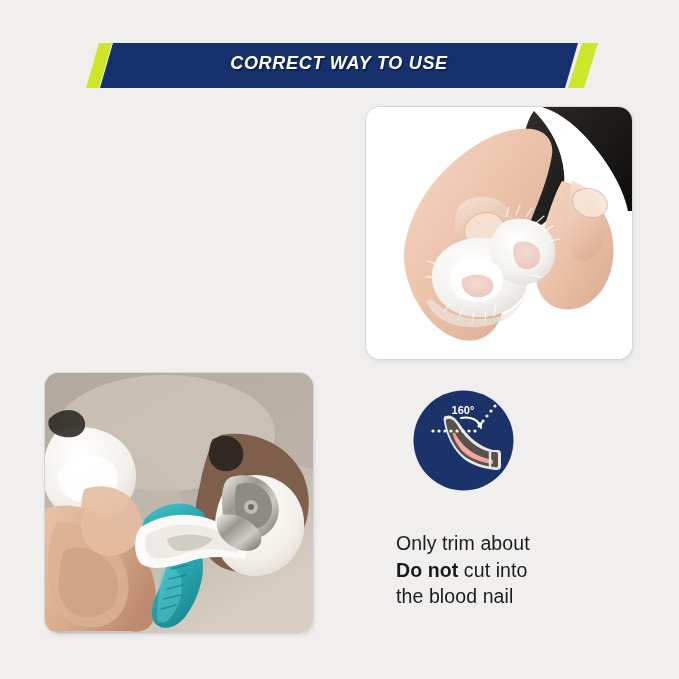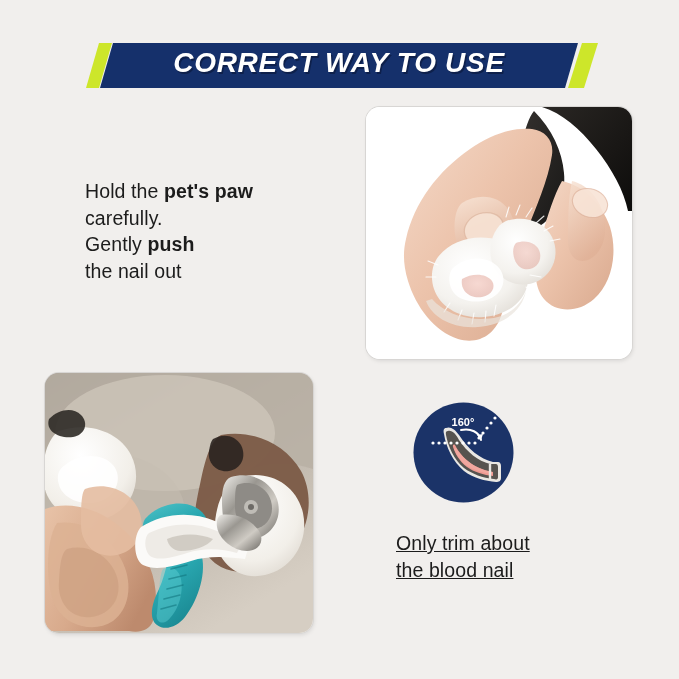--- a/index.html
+++ b/index.html
@@ -60,41 +60,41 @@
   .banner-title {
     position: absolute;
     left: 14px;
     top: 0px;
     width: 478px;
     height: 40px;
     display: flex;
     align-items: center;
     justify-content: center;
     color: #ffffff;
-    font-size: 28px;
+    font-size: 18px;
     font-weight: bold;
     font-style: italic;
     letter-spacing: 0.7px;
     text-shadow: 1.5px 1.5px 0 rgba(10,20,50,0.55);
     white-space: nowrap;
   }
 
   
   .text-block {
     position: absolute;
     color: #1c1c1c;
     font-size: 19.5px;
     line-height: 26.5px;
     letter-spacing: 0.1px;
   }
   .text-block .ln { display: block; white-space: pre; }
   .text-block b { font-weight: bold; }
 
   #instruction-one { left: 85px; top: 178px; width: 260px; }
-  #instruction-two { left: 396px; top: 530px; width: 250px; text-decoration: underline; }
+  #instruction-two { left: 396px; top: 530px; width: 250px; }
 
   
   .photo {
     position: absolute;
     border-radius: 14px;
     overflow: hidden;
     background: #ffffff;
     box-shadow: 0 0 0 1px #d8d6d4, 1px 2px 4px rgba(0,0,0,0.10);
   }
   #photo-paw-hold {
@@ -108,44 +108,38 @@
     top: 373px;
     width: 268px;
     height: 260px;
   }
   .photo svg { display: block; width: 100%; height: 100%; }
 
   
   #nail-diagram-badge {
     position: absolute;
     left: 413px;
-    top: 402px;
+    top: 390px;
     width: 101px;
     height: 101px;
   }
   #nail-diagram-badge svg { display: block; width: 101px; height: 101px; }
 </style>
 </head>
 <body>
 
 <div class="page">
 
   <div class="banner">
     <div class="banner-lime-left"></div>
     <div class="banner-lime-right"></div>
     <div class="banner-navy"></div>
     <div class="banner-title">CORRECT WAY TO USE</div>
   </div>
 
-  <div class="text-block" id="instruction-one">
-      <span class="ln"><span>Hold the </span><b>pet's paw</b></span>
-      <span class="ln"><span>carefully.</span></span>
-      <span class="ln"><span>Gently </span><b>push</b></span>
-      <span class="ln"><span>the nail out</span></span>
-    </div>
 
   <div class="photo" id="photo-paw-hold">
     <svg viewBox="0 0 266 252" preserveAspectRatio="xMidYMid slice">
       <defs>
         <linearGradient id="skinA" x1="0" y1="0" x2="1" y2="1">
           <stop offset="0%" stop-color="#f4d9c8"></stop>
           <stop offset="45%" stop-color="#ecc3ab"></stop>
           <stop offset="100%" stop-color="#d9a98e"></stop>
         </linearGradient>
         <linearGradient id="skinB" x1="0" y1="0" x2="0.4" y2="1">
@@ -328,16 +322,17 @@
 
       <path d="M48 28 C58 26,66 30,68 38" stroke="#ffffff" stroke-width="2" fill="none" stroke-linecap="round"></path>
       <path d="M68 38 L64 33 L70 32 Z" fill="#ffffff"></path>
 
       <text x="50" y="24" fill="#ffffff" font-family="Liberation Sans, sans-serif" font-size="11" font-weight="bold" text-anchor="middle">160°</text>
     </svg>
   </div>
 
   <div class="text-block" id="instruction-two">
       <span class="ln"><span>Only trim about</span></span>
+      <span class="ln"><b>Do not</b><span> cut into</span></span>
       <span class="ln"><span>the blood nail</span></span>
     </div>
 
 </div>
 
 </body></html>

